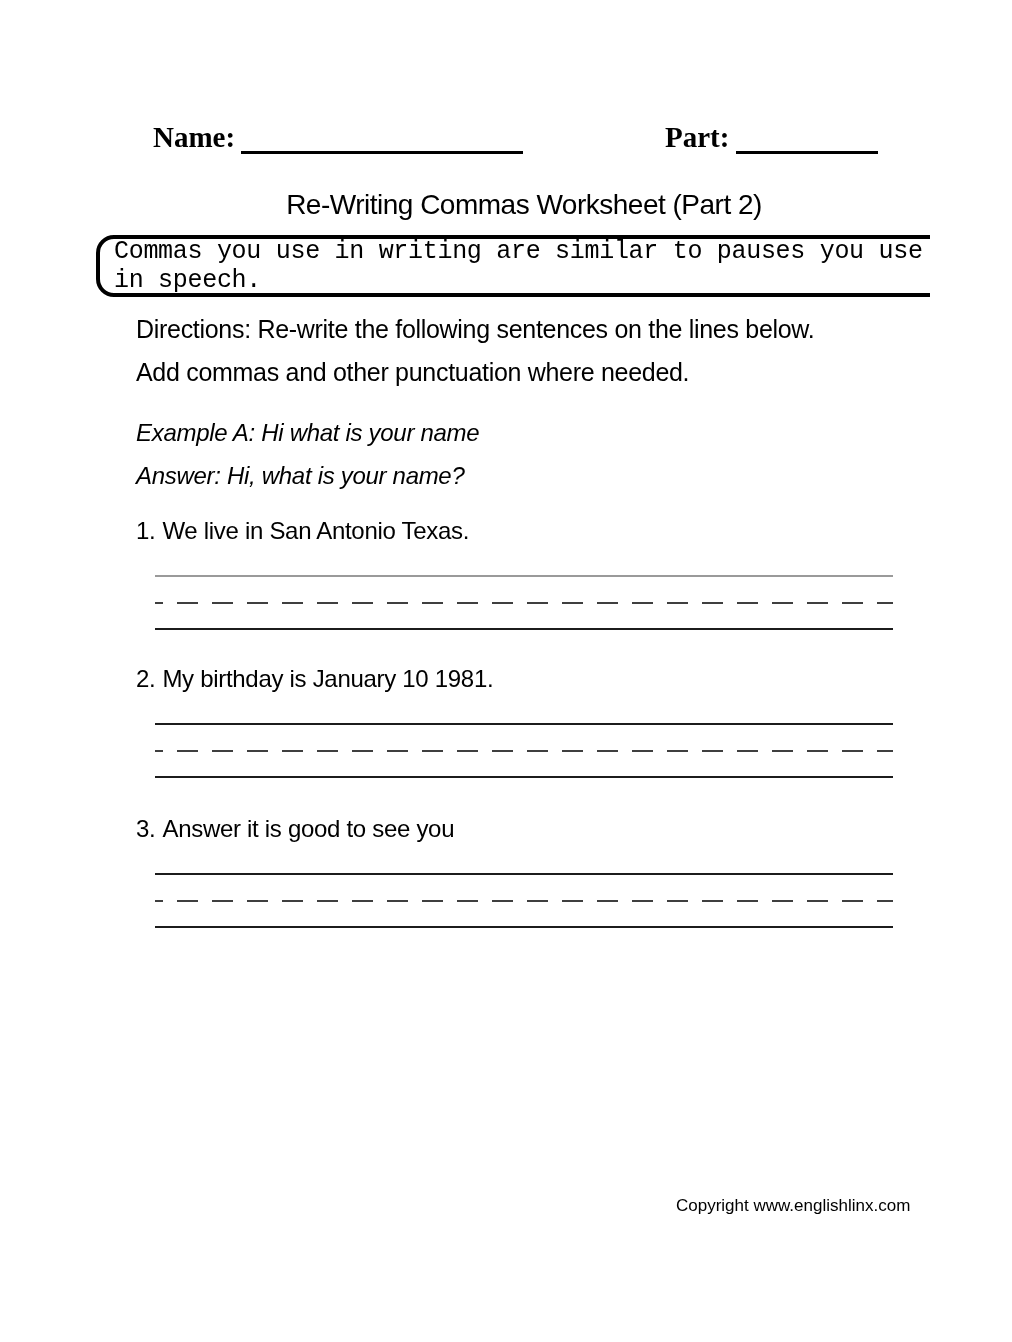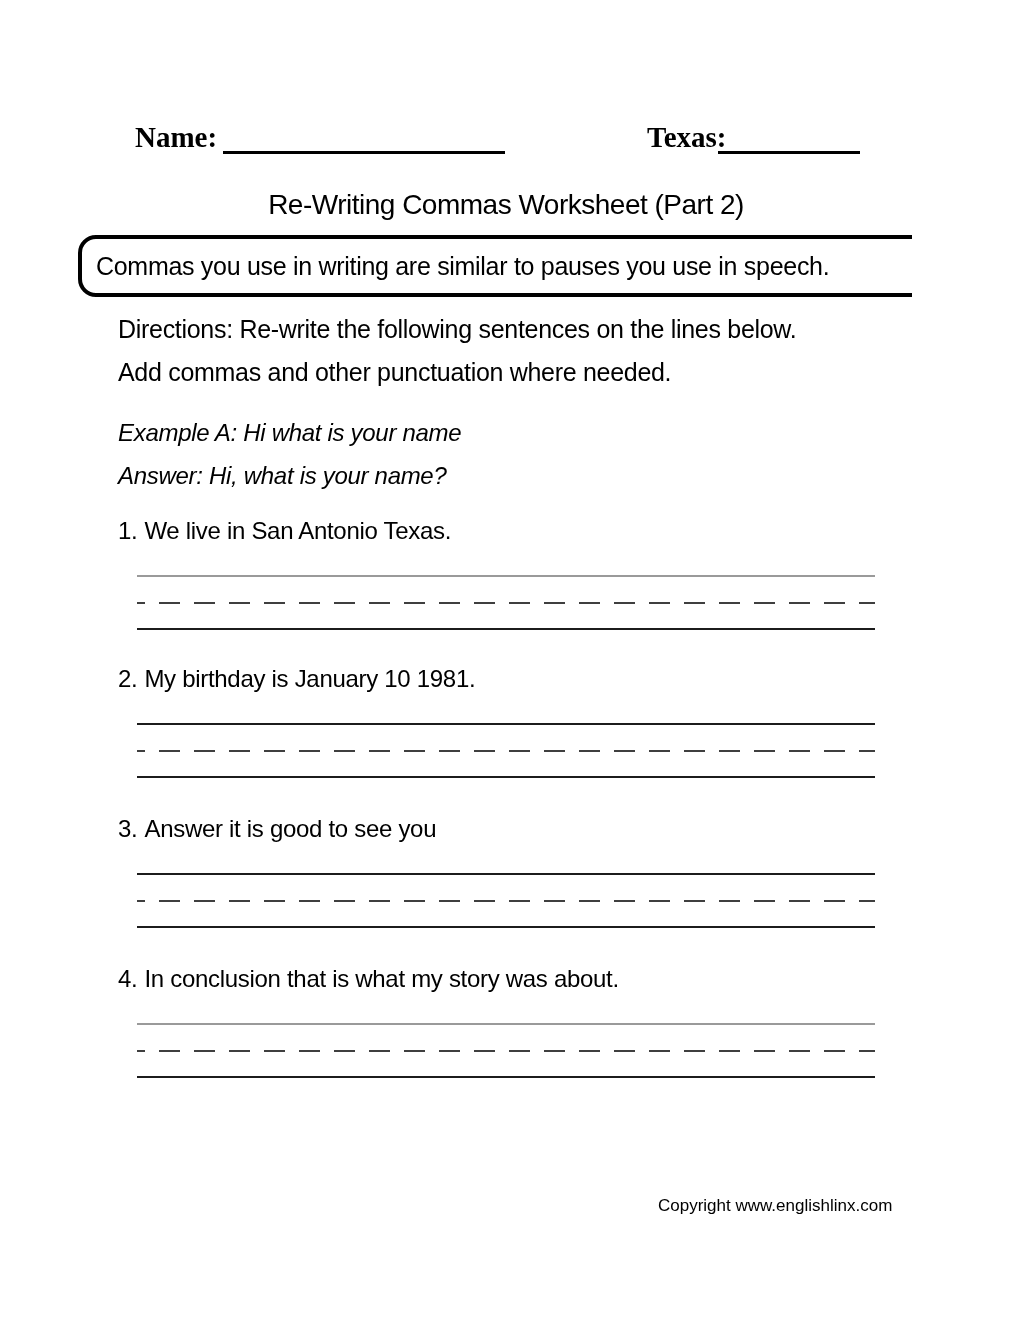--- a/index.html
+++ b/index.html
@@ -8,20 +8,21 @@
     background: #ffffff;
   }
   #worksheet {
     position: relative;
     width: 912px;
     height: 1342px;
     background: var(--paper, #ffffff);
     color: var(--ink, #000000);
     font-family: "Liberation Sans", sans-serif;
     overflow: hidden;
+    margin-left: 18px;
   }
 
   
   .hdr-label {
     position: absolute;
     font-family: "Liberation Serif", serif;
     font-weight: bold;
     font-size: 29px;
     line-height: 32px;
     color: var(--ink, #000000);
@@ -57,20 +58,21 @@
     height: 54px;
     border: 4px solid var(--ink, #000000);
     border-radius: 18px;
     display: flex;
     align-items: center;
     padding-left: 14px;
   }
   #callout-text {
     font-size: 25px;
     letter-spacing: -0.3px;
+    font-family: Liberation Mono, monospace;
   }
 
   
   #directions {
     position: absolute;
     left: 118px;
     top: 308px;
     font-size: 25px;
     line-height: 43px;
     letter-spacing: -0.3px;
@@ -140,21 +142,21 @@
   }
 </style>
 </head>
 <body>
 
 <div id="worksheet">
 
   <span class="hdr-label" id="name-label">Name:</span>
   <div class="hdr-underline" id="name-underline"></div>
 
-  <span class="hdr-label" id="date-label">Texas:</span>
+  <span class="hdr-label" id="date-label">Part:</span>
   <div class="hdr-underline" id="date-underline"></div>
 
   <div id="title">Re-Writing Commas Worksheet (Part 2)</div>
 
   <div id="callout-box">
     <span id="callout-text">Commas you use in writing are similar to pauses you use in speech.</span>
   </div>
 
   <div id="example-block">
     <div>Example A: Hi what is your name</div>
@@ -186,24 +188,16 @@
 
   <div class="question" id="question-3">
     <div class="q-text">
       <span class="q-number">3.</span><span>Answer it is good to see you</span>
     </div>
     <div class="wline l1 top-dark"></div>
     <div class="wline l2 dashed"></div>
     <div class="wline l3 bottom"></div>
   </div>
 
-  <div class="question" id="question-4">
-    <div class="q-text">
-      <span class="q-number">4.</span><span>In conclusion that is what my story was about.</span>
-    </div>
-    <div class="wline l1 top-gray"></div>
-    <div class="wline l2 dashed"></div>
-    <div class="wline l3 bottom"></div>
-  </div>
 
   <div id="footer">Copyright www.englishlinx.com</div>
 
 </div>
 
 </body></html>

